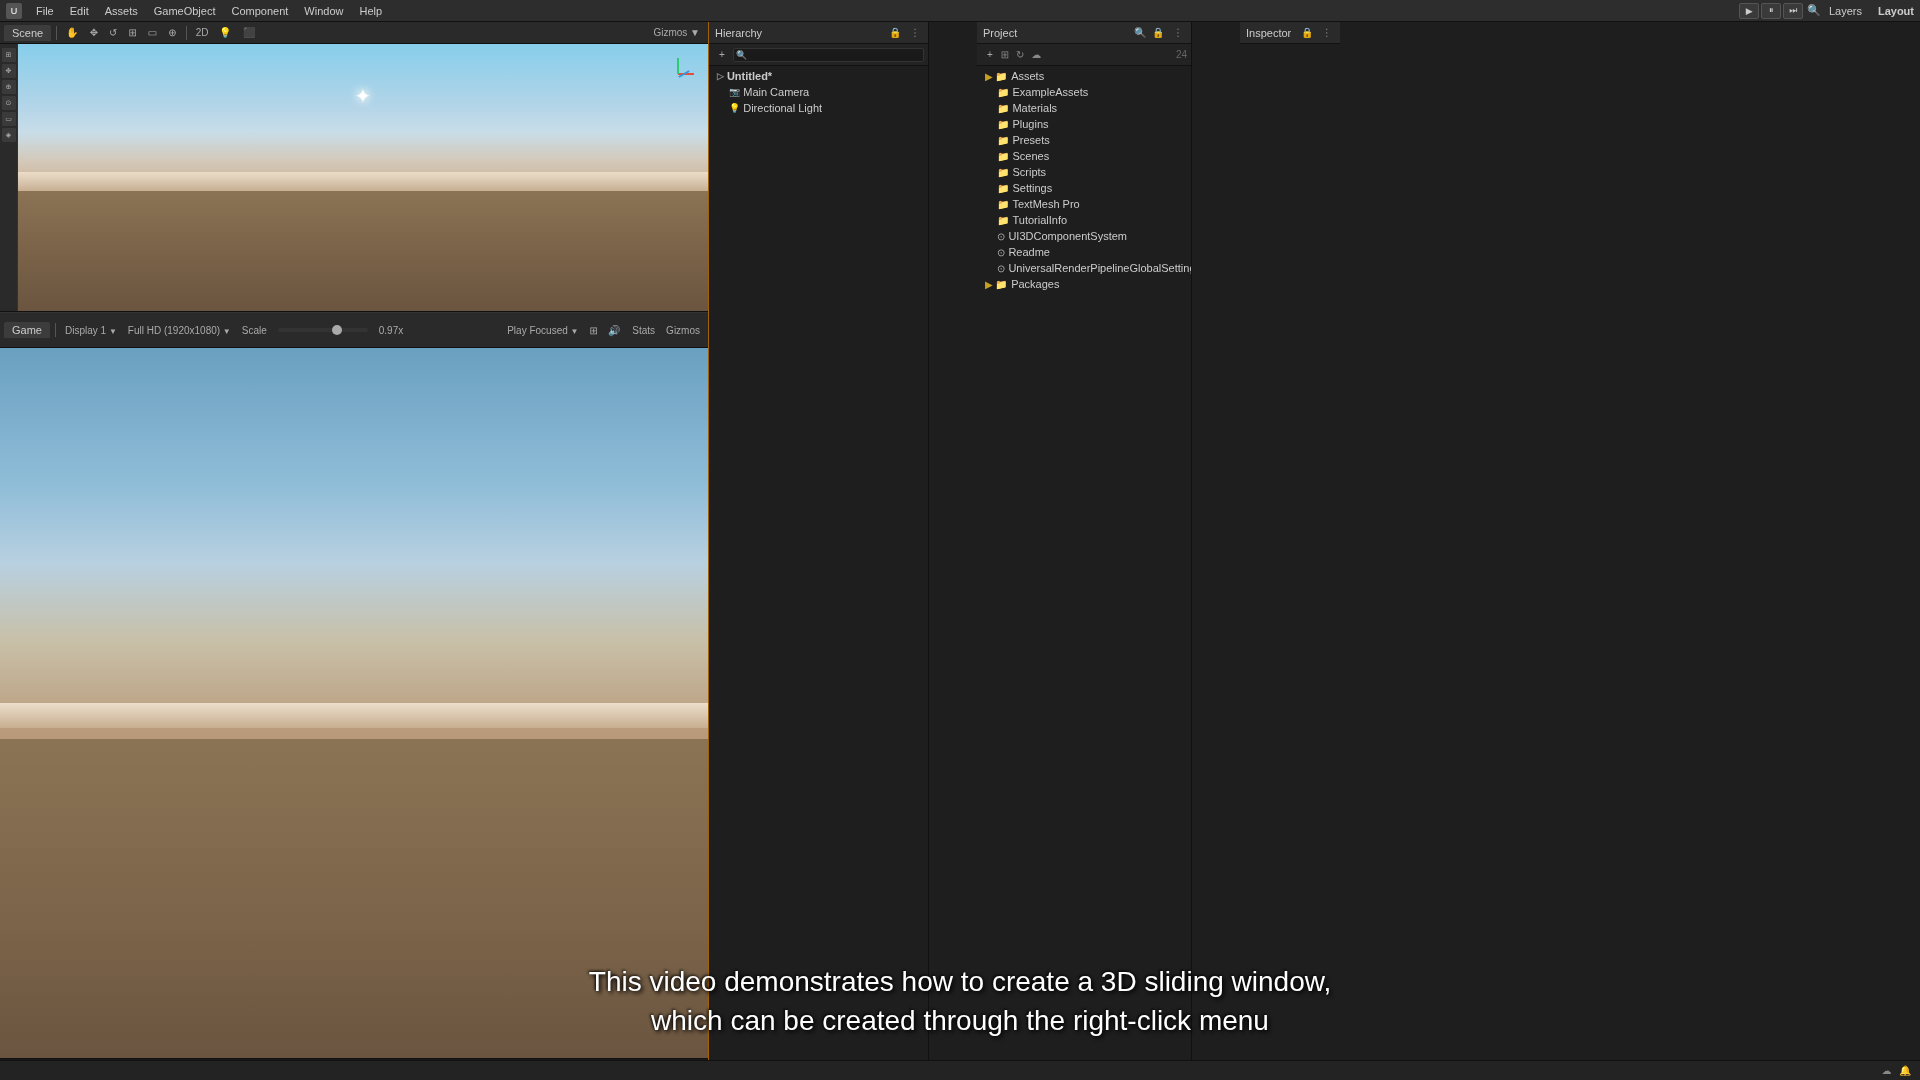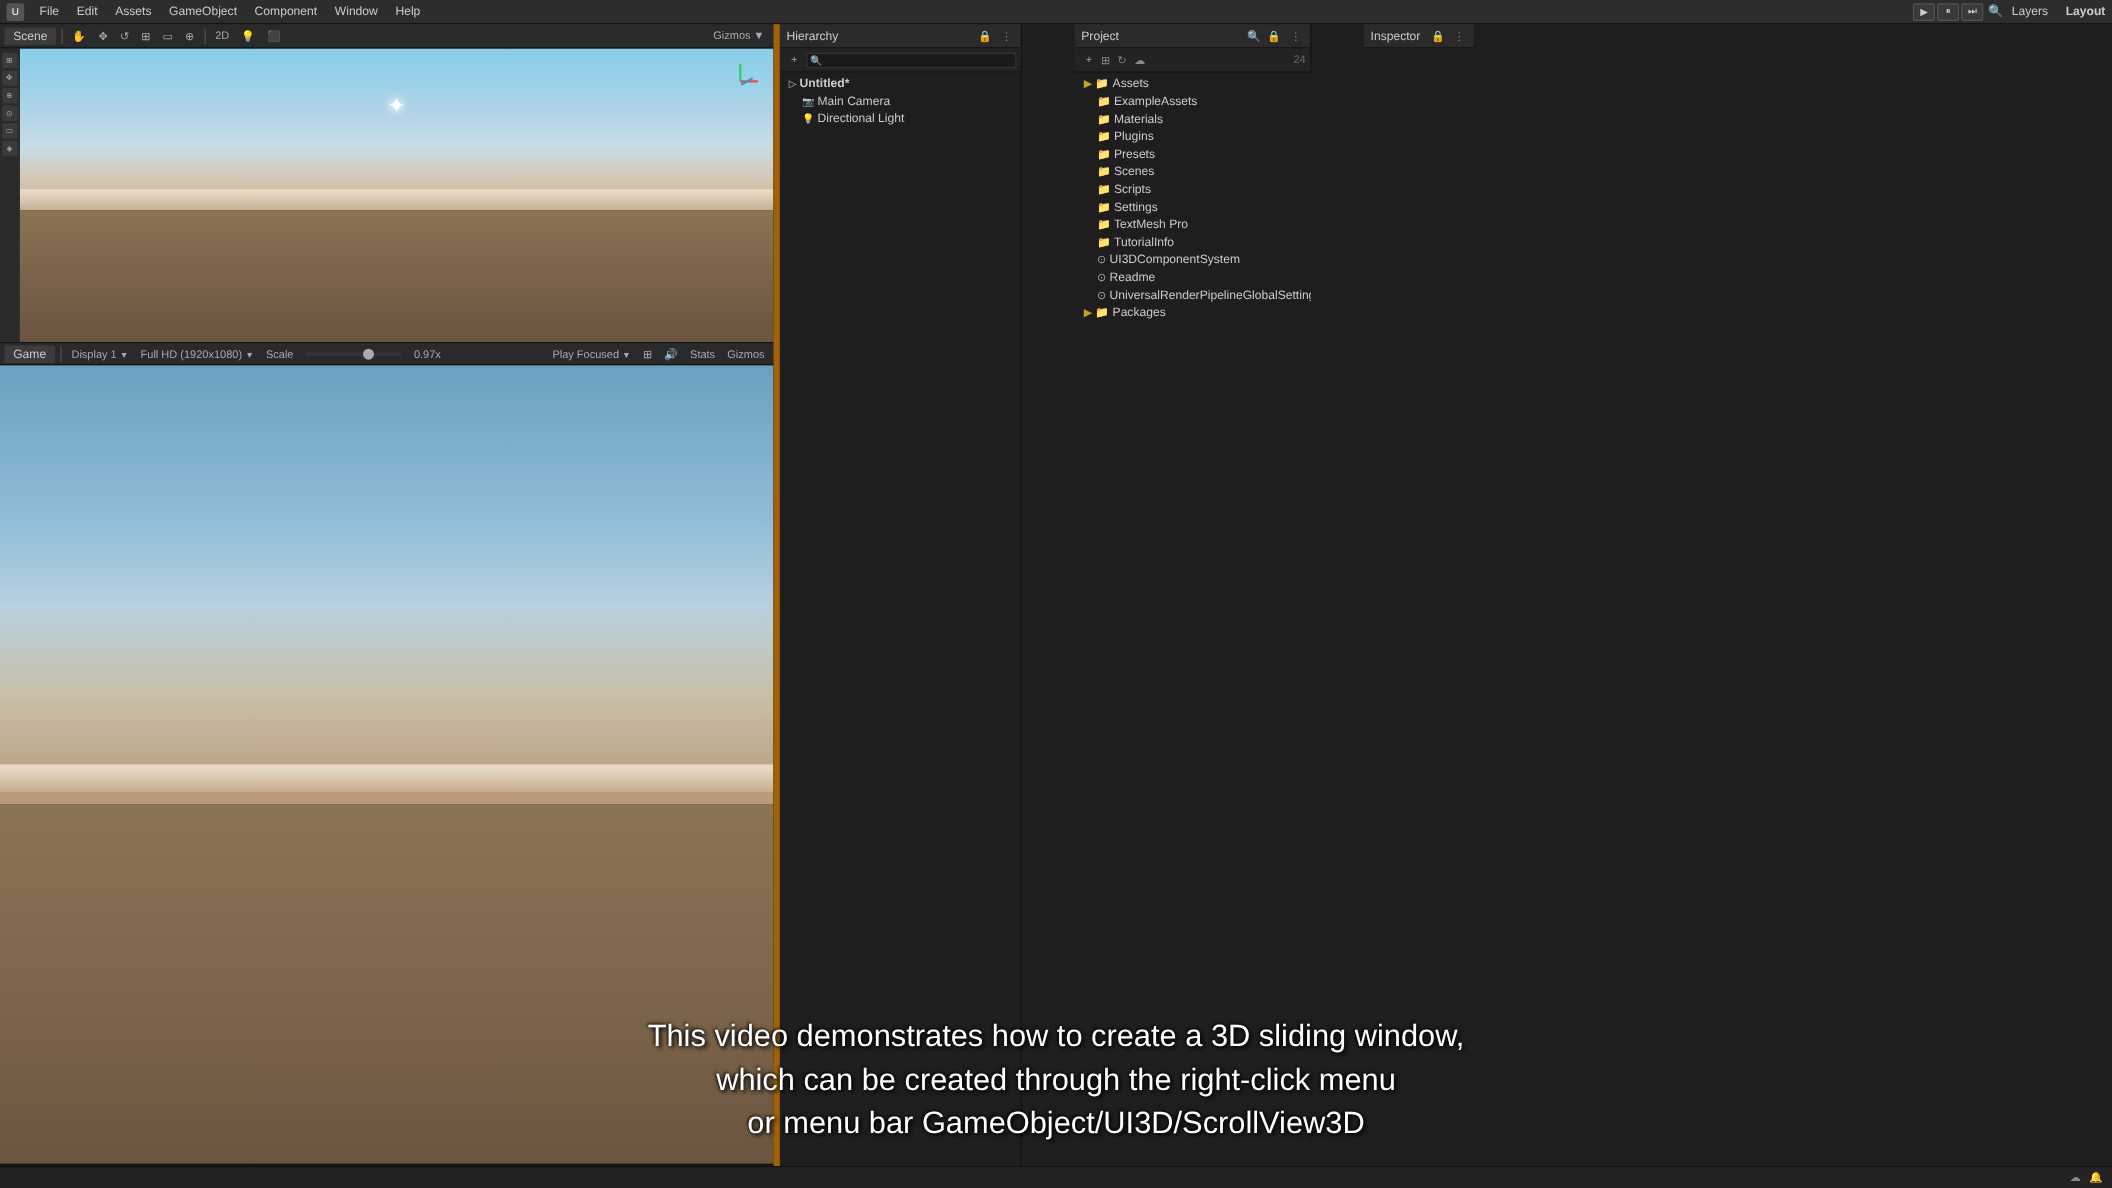--- a/index.html
+++ b/index.html
@@ -67,21 +67,21 @@
       display: flex;
       height: calc(1080px - 22px);
       position: relative;
     }
 
     
     #left-panel {
       width: 709px;
       display: flex;
       flex-direction: column;
-      border-right: 6px solid #a16207;
+      border-right: 1px solid #a16207;
     }
 
     
     #scene-view {
       flex: 0 0 auto;
       height: 290px;
       display: flex;
       flex-direction: column;
       border-bottom: 1px solid #111;
       position: relative;
@@ -397,21 +397,21 @@
       <div id="scene-left-toolbar">
         <div class="left-tool-btn">⊞</div>
         <div class="left-tool-btn">✥</div>
         <div class="left-tool-btn">⊕</div>
         <div class="left-tool-btn">⊙</div>
         <div class="left-tool-btn">▭</div>
         <div class="left-tool-btn">◈</div>
       </div>
     </div>
 
-    <div style="height:20px; background:#2a2a2a; display:flex; align-items:center; padding:0 4px; gap:3px; border-bottom:1px solid #111; border-top:1px solid #333; flex-shrink:0;">
+    <div style="height:36px; background:#2a2a2a; display:flex; align-items:center; padding:0 4px; gap:3px; border-bottom:1px solid #111; border-top:1px solid #333; flex-shrink:0;">
       <div class="game-tab">Game</div>
       <div class="toolbar-sep"></div>
       <div class="toolbar-btn">
         <span>Display 1</span> <span class="dropdown-arrow">▼</span>
       </div>
       <div class="toolbar-btn">
         <span>Full HD (1920x1080)</span> <span class="dropdown-arrow">▼</span>
       </div>
       <div class="toolbar-btn">Scale</div>
       <div style="flex:1; position:relative; height:4px; background:#333; border-radius:2px; margin:0 4px;">
@@ -563,21 +563,20 @@
     </div>
 
   </div>
 
 </div>
 
 <div id="caption-overlay">
   <div id="caption-text">
     <span>This video demonstrates how to create a 3D sliding window,</span><br>
     <span>which can be created through the right-click menu</span><br>
-    <span>or menu bar GameObject/UI3D/ScrollView3D</span>
   </div>
 </div>
 
 <div id="status-bar">
   <div style="flex:1;"></div>
   <span style="margin-right:8px;">☁</span>
   <span>🔔</span>
 </div>
 
 </body></html>

